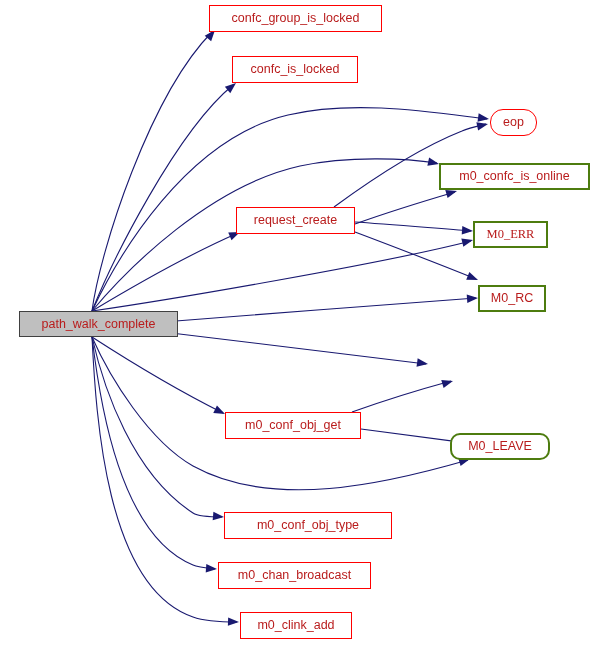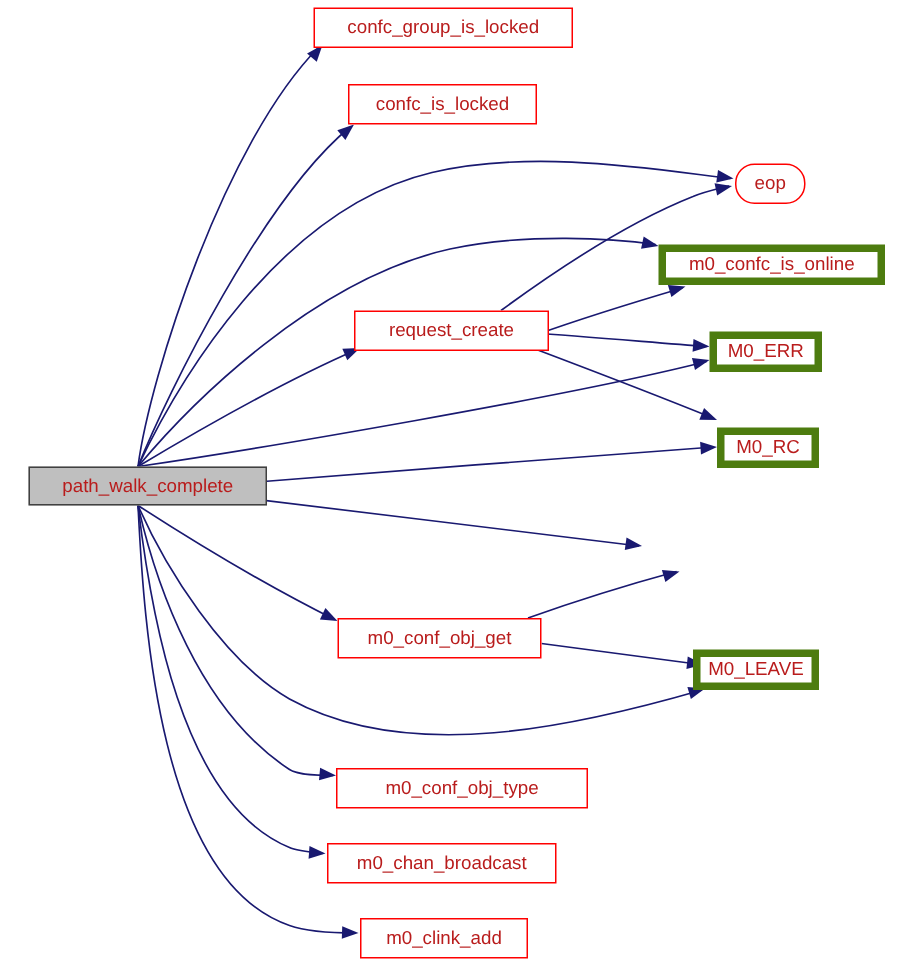--- a/index.html
+++ b/index.html
@@ -34,21 +34,21 @@
     font-family: "Liberation Sans", sans-serif;
     font-size: 12.5px;
     line-height: 1;
     color: #b91c1c;
     white-space: nowrap;
     background: #ffffff;
     border: 1px solid #ff0000;
     z-index: 5;
   }
   .gnode.plain {
-    border: 5px solid #4d7c0f;
+    border: 2px solid #4d7c0f;
     background: #ffffff;
   }
   .gnode.current {
     border: 1px solid #404040;
     background: #bfbfbf;
   }
   .gnode-label {
     pointer-events: none;
   }
 </style>
@@ -104,33 +104,33 @@
     </div>
     <div class="gnode red" style="left: 232px; top: 56px; width: 126px; height: 27px;">
       <span class="gnode-label">confc_is_locked</span>
     </div>
     <div class="gnode red" style="left: 490px; top: 109px; width: 47px; height: 27px; border-radius: 13px;">
       <span class="gnode-label">eop</span>
     </div>
     <div class="gnode plain" style="left: 439px; top: 163px; width: 151px; height: 27px;">
       <span class="gnode-label">m0_confc_is_online</span>
     </div>
-    <div class="gnode red" style="left: 236px; top: 207px; width: 130px; height: 27px;">
+    <div class="gnode red" style="left: 236px; top: 207px; width: 119px; height: 27px;">
       <span class="gnode-label">request_create</span>
     </div>
-    <div class="gnode plain" style="left: 473px; top: 221px; width: 75px; height: 27px;">
+    <div class="gnode plain" style="left: 473px; top: 221px; width: 75px; height: 27px; font-family: Liberation Serif, serif;">
       <span class="gnode-label">M0_ERR</span>
     </div>
     <div class="gnode plain" style="left: 478px; top: 285px; width: 68px; height: 27px;">
       <span class="gnode-label">M0_RC</span>
     </div>
     <div class="gnode red" style="left: 225px; top: 412px; width: 136px; height: 27px;">
       <span class="gnode-label">m0_conf_obj_get</span>
     </div>
-    <div class="gnode plain" style="left: 462px; top: 433px; width: 84px; height: 27px;">
+    <div class="gnode plain" style="left: 450px; top: 433px; width: 100px; height: 27px; border-radius: 10px;">
       <span class="gnode-label">M0_LEAVE</span>
     </div>
     <div class="gnode red" style="left: 224px; top: 512px; width: 168px; height: 27px;">
       <span class="gnode-label">m0_conf_obj_type</span>
     </div>
     <div class="gnode red" style="left: 218px; top: 562px; width: 153px; height: 27px; justify-content: center;">
       <span class="gnode-label">m0_chan_broadcast</span>
     </div>
     <div class="gnode red" style="left: 240px; top: 612px; width: 112px; height: 27px; text-align: right;">
       <span class="gnode-label">m0_clink_add</span>

